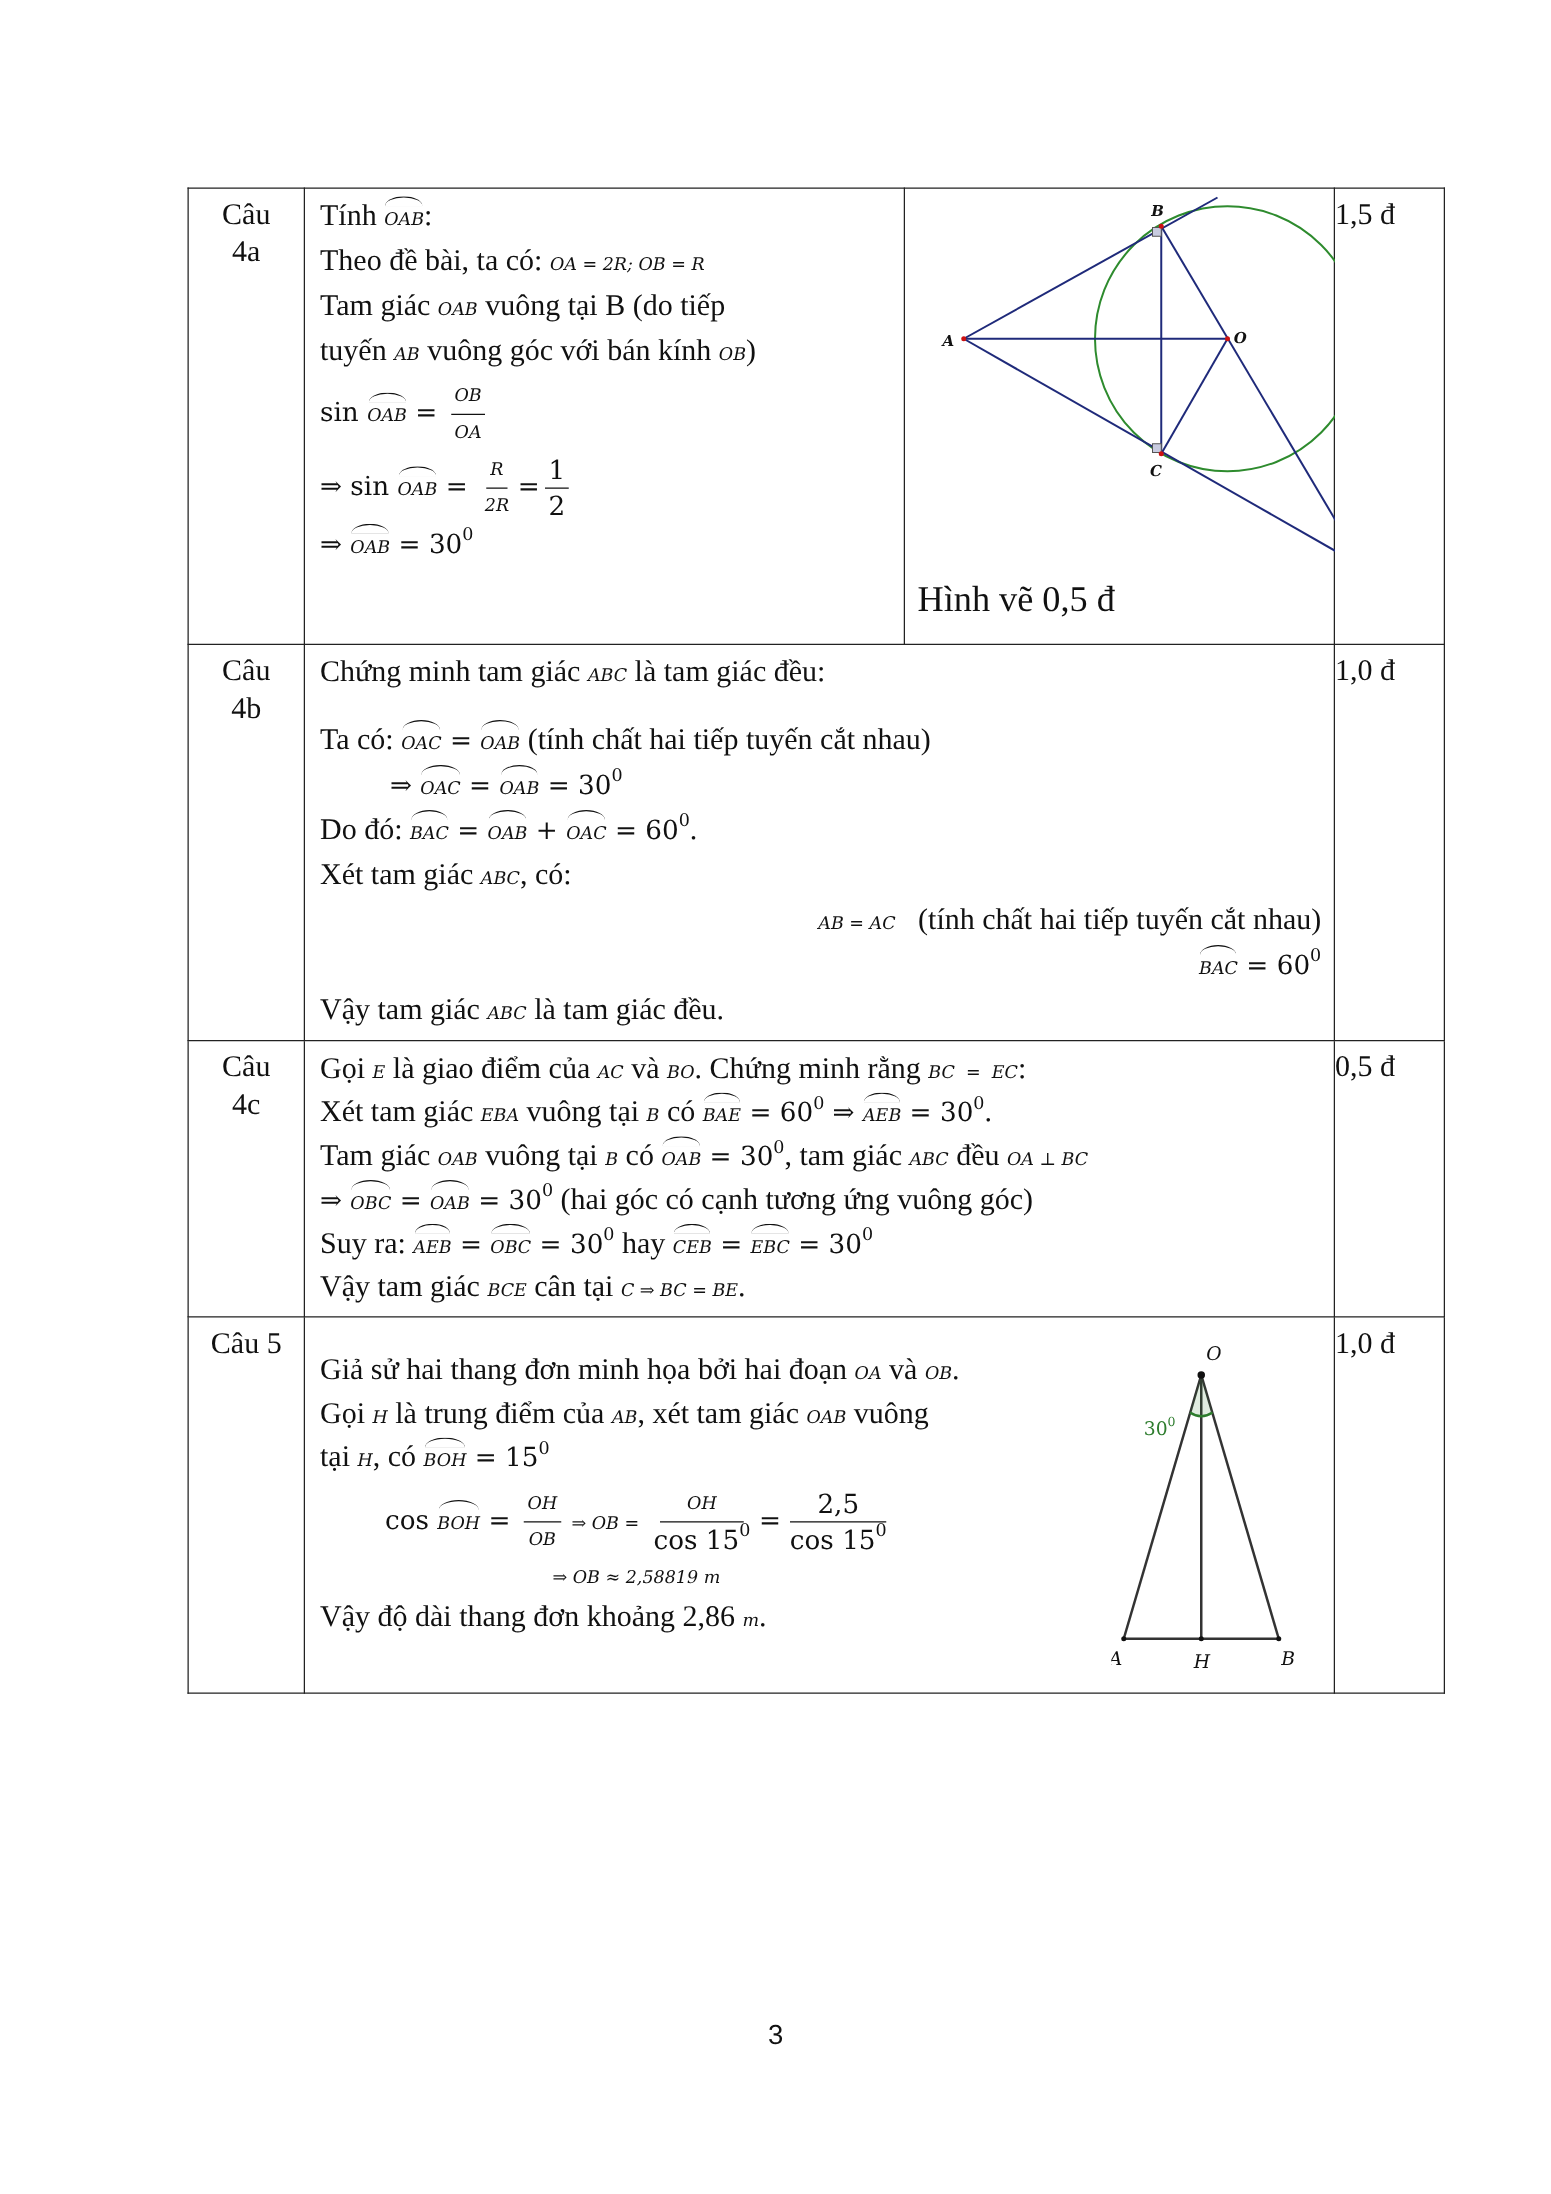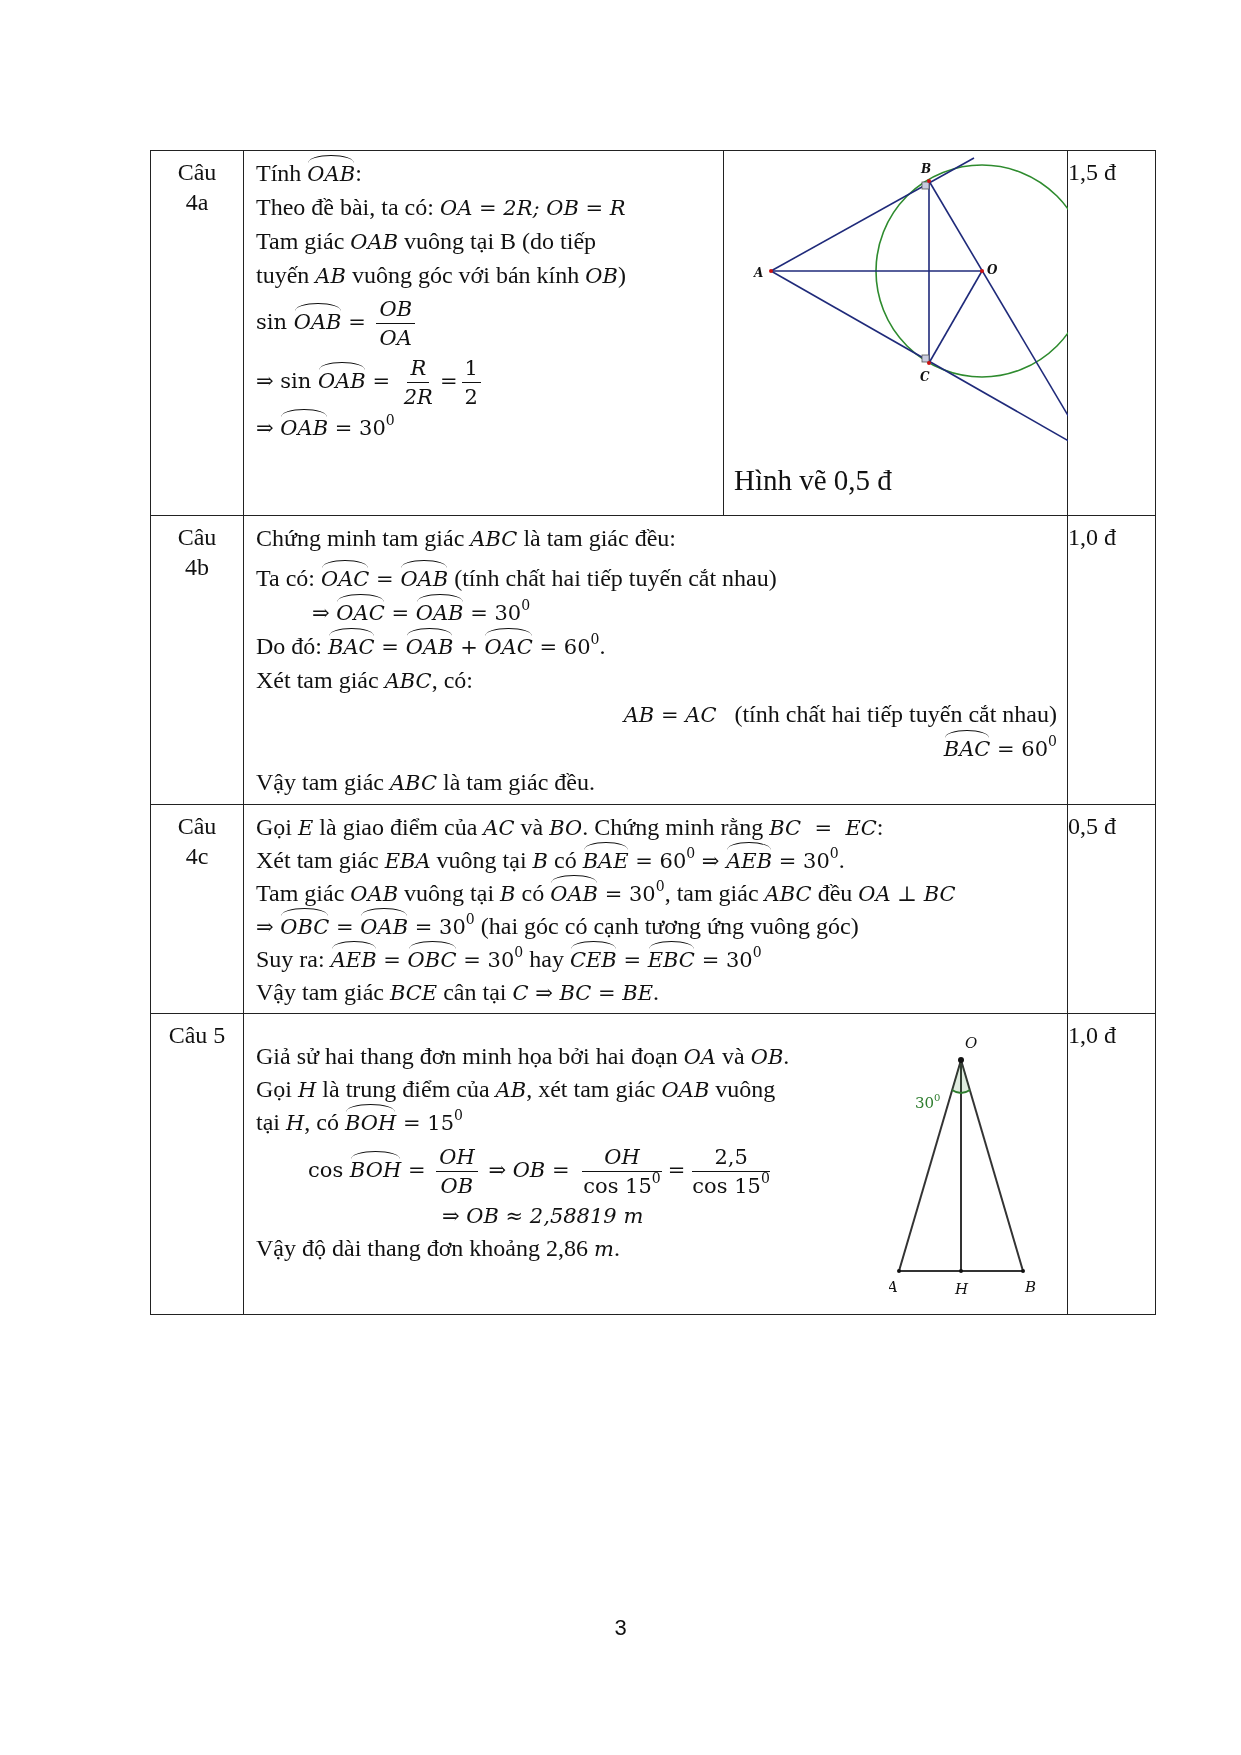--- a/index.html
+++ b/index.html
@@ -10,21 +10,21 @@
   table.answers { position: absolute; left: 150px; top: 150px; width: 1005px;
                   border-collapse: collapse; table-layout: fixed; }
   table.answers td { border: 1.3px solid #222; vertical-align: top; padding: 0; }
   td.q { width: 93px; text-align: center; font-size: 24px; line-height: 30px; padding-top: 6px !important; }
   td.score { width: 88px; text-align: left; font-size: 24px; line-height: 30px; padding-top: 6px !important; }
   td.content { font-size: 24px; line-height: 33px; padding: 6px 10px 4px 12px !important; }
 
   .line { white-space: nowrap; display: block; }
   .ind1 { padding-left: 56px; }
   .ind3 { padding-left: 50px; text-align: right; }
-  .m { font-family: "DejaVu Serif", serif; font-style: italic; font-size: 21px; }
+  .m { font-family: "DejaVu Serif", serif; font-style: italic; font-size: 14px; }
   .mn { font-family: "DejaVu Serif", serif; font-size: 21px; }
   .arc { position: relative; display: inline-block; }
   .arc::before { content: ""; position: absolute; left: 1px; right: 1px; top: -3px; height: 7px;
                  border-top: 1.6px solid #111; border-radius: 50% 50% 0 0 / 100% 100% 0 0; }
   sup.deg { font-size: 14px; font-family: "DejaVu Serif", serif; vertical-align: 10px; line-height: 0; }
   .frac { display: inline-flex; flex-direction: column; align-items: center; vertical-align: middle;
           margin: 0 4px; line-height: 28px; }
   .frac .num { border-bottom: 1.4px solid #111; padding: 0 3px; }
   .frac .den { padding: 0 3px; }
   .fig-cell { position: relative; }
@@ -113,21 +113,21 @@
     <td class="score">1,5 đ</td>
   </tr>
 
   <tr style="height:273px">
     <td class="q">
       <span class="line">Câu</span>
       <span class="line">4b</span>
     </td>
     <td class="content" colspan="2">
       <span class="line"><span>Chứng minh tam giác </span><span class="m">ABC</span><span> là tam giác đều:</span></span>
-      <span class="line" style="margin-top:6px"><span>Ta có: </span><span class="m arc">OAC</span><span class="mn"> = </span><span class="m arc">OAB</span><span> (tính chất hai tiếp tuyến cắt nhau)</span></span>
+      <span class="line" style="margin-top:18px"><span>Ta có: </span><span class="m arc">OAC</span><span class="mn"> = </span><span class="m arc">OAB</span><span> (tính chất hai tiếp tuyến cắt nhau)</span></span>
       <span class="line ind1"><span class="mn">⇒ </span><span class="m arc">OAC</span><span class="mn"> = </span><span class="m arc">OAB</span><span class="mn"> = 30</span><sup class="deg">0</sup></span>
       <span class="line"><span>Do đó:  </span><span class="m arc">BAC</span><span class="mn"> = </span><span class="m arc">OAB</span><span class="mn"> + </span><span class="m arc">OAC</span><span class="mn"> = 60</span><sup class="deg">0</sup><span>.</span></span>
       <span class="line"><span>Xét tam giác </span><span class="m">ABC</span><span>, có:</span></span>
       <span class="line ind3"><span class="m">AB = AC</span><span style="white-space:pre">   (tính chất hai tiếp tuyến cắt nhau)</span></span>
       <span class="line ind3"><span class="m arc">BAC</span><span class="mn"> = 60</span><sup class="deg">0</sup></span>
       <span class="line"><span>Vậy tam giác </span><span class="m">ABC</span><span> là tam giác đều.</span></span>
     </td>
     <td class="score">1,0 đ</td>
   </tr>
 

